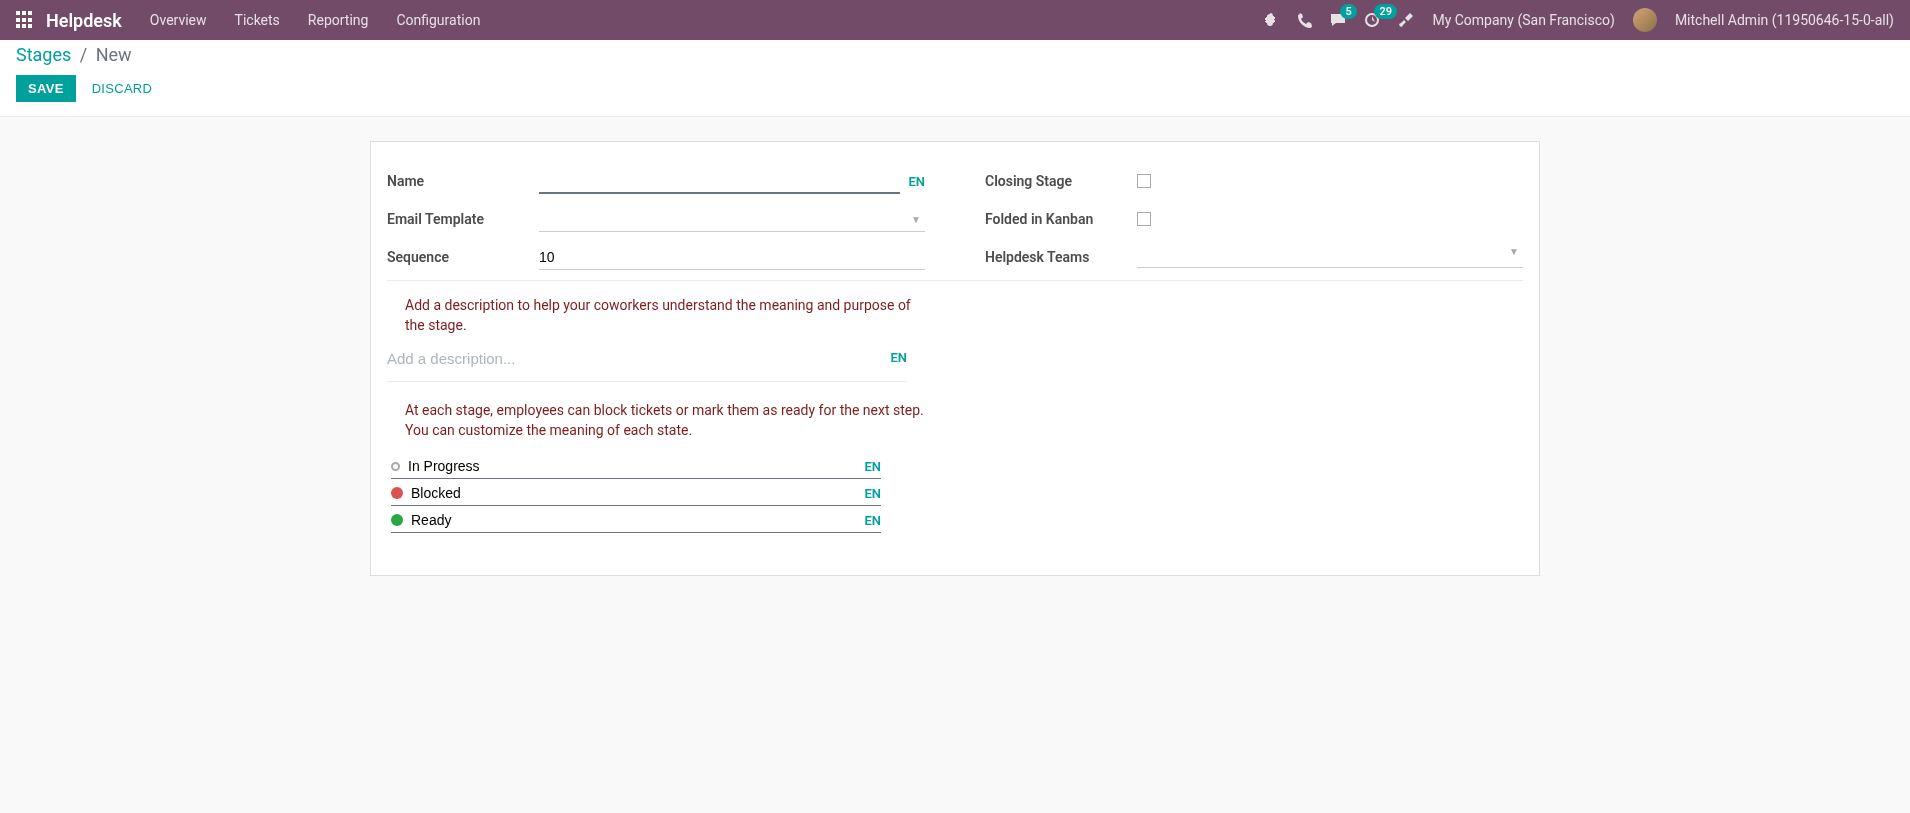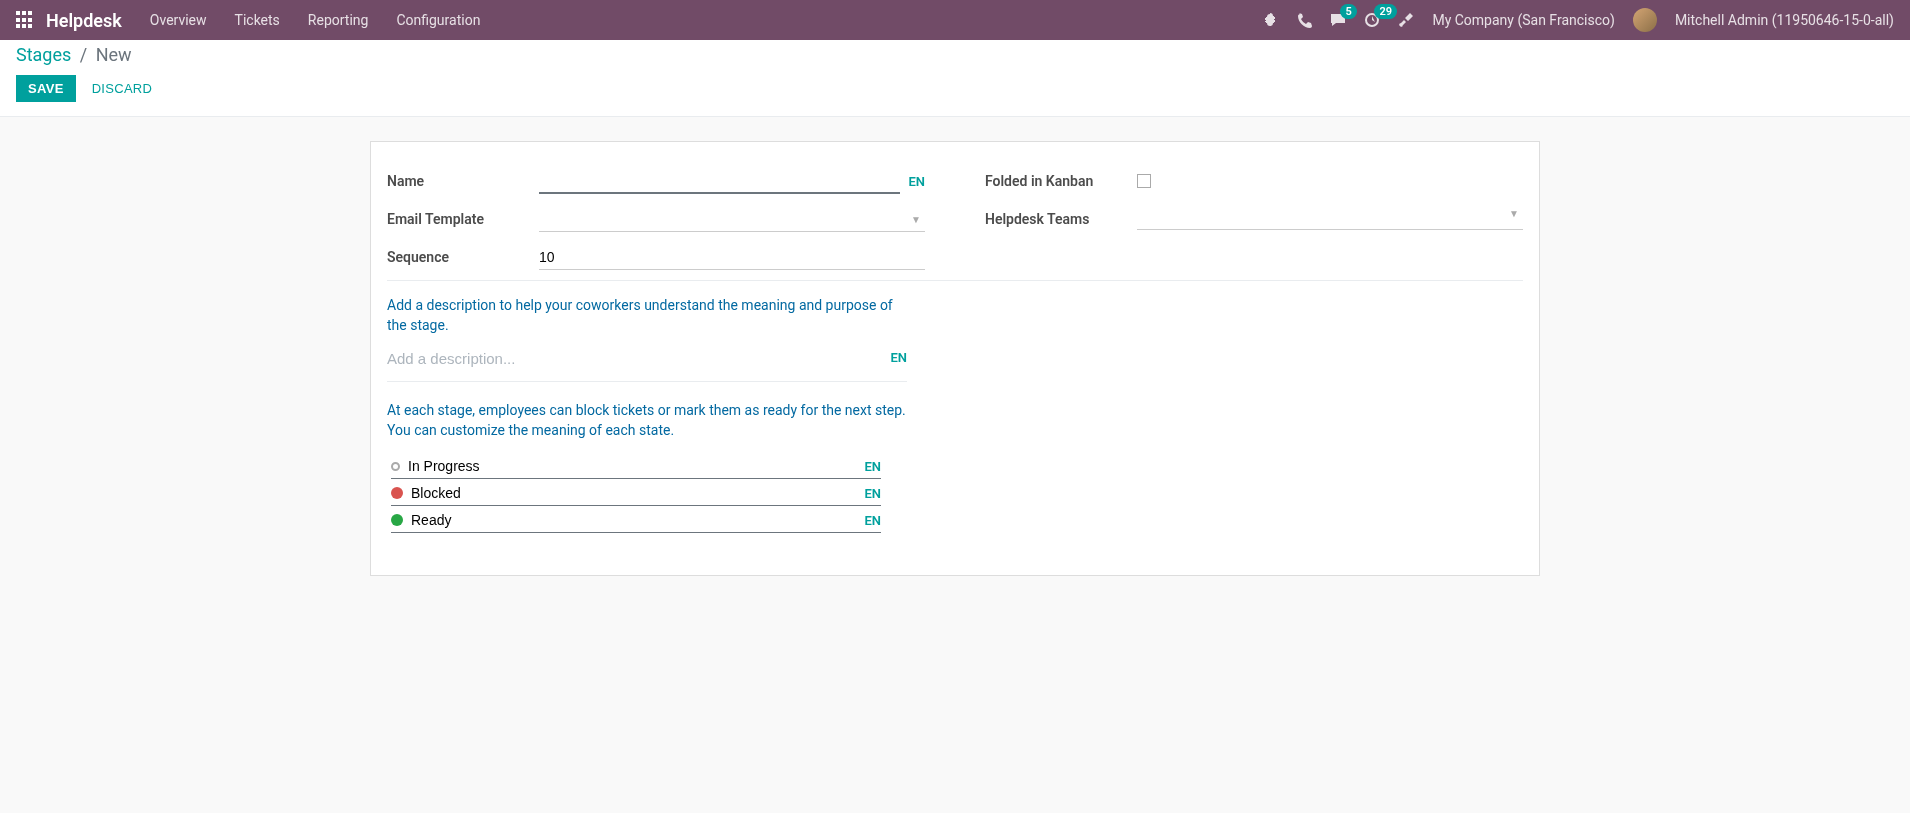--- a/index.html
+++ b/index.html
@@ -41,21 +41,21 @@
 .field-input { width: 100%; border: none; border-bottom: 1px solid #ccc; padding: 4px 0; font-size: 14px; background: transparent; }
 .field-input.name-input { border-bottom: 2px solid #6c757d; }
 .lang-btn { color: #00a09d; font-weight: 600; font-size: 13px; margin-left: 8px; cursor: pointer; }
 .dropdown-caret { position: absolute; right: 4px; color: #aaa; font-size: 10px; pointer-events: none; }
 .checkbox { width: 14px; height: 14px; border: 1px solid #aaa; cursor: pointer; }
 .tags-input { border-bottom: 1px solid #ccc; min-height: 22px; width: 100%; position: relative; }
 
 
 .section-title { color: #6c757d; font-size: 13px; font-weight: 600; margin-top: 36px; margin-bottom: 4px; }
 .section-hr { border: none; border-top: 1px solid #e9ecef; margin-bottom: 14px; }
-.help-text { color: #0369a1; font-size: 14px; line-height: 1.45; max-width: 520px; margin-bottom: 14px; }
+.help-text { color: #7f1d1d; font-size: 14px; line-height: 1.45; max-width: 520px; margin-bottom: 14px; margin-left: 18px; }
 .desc-field-wrap { display: flex; align-items: flex-start; width: 520px; border-bottom: 1px solid #e9ecef; padding-bottom: 14px; margin-bottom: 18px; }
 .desc-input { flex: 1; border: none; font-size: 15px; color: #4c4c4c; resize: none; background: transparent; }
 .desc-input::placeholder { color: #adb5bd; }
 
 .state-row { display: flex; align-items: center; width: 490px; border-bottom: 1px solid #6c757d; padding: 4px 0; margin-bottom: 2px; margin-left: 4px; }
 .state-dot { width: 12px; height: 12px; border-radius: 50%; margin-right: 8px; flex-shrink: 0; }
 .state-dot.grey { background: #fff; border: 2px solid #aaa; width: 9px; height: 9px; }
 .state-dot.red { background: #d9534f; }
 .state-dot.green { background: #28a745; }
 .state-input { flex: 1; border: none; font-size: 14px; background: transparent; }
@@ -145,20 +145,26 @@
         <div class="field-row">
           <div class="field-label">Sequence</div>
           <div class="field-input-wrap">
             <input class="field-input" value="10" style="">
           </div>
         </div>
       </div>
 
       <div class="form-col">
         <div class="field-row">
+          <div class="field-label">Closing Stage</div>
+          <div class="field-input-wrap">
+            <div class="checkbox"></div>
+          </div>
+        </div>
+        <div class="field-row">
           <div class="field-label">Folded in Kanban</div>
           <div class="field-input-wrap">
             <div class="checkbox"></div>
           </div>
         </div>
         <div class="field-row">
           <div class="field-label">Helpdesk Teams</div>
           <div class="field-input-wrap">
             <div class="tags-input">
               <span class="dropdown-caret">▼</span>

